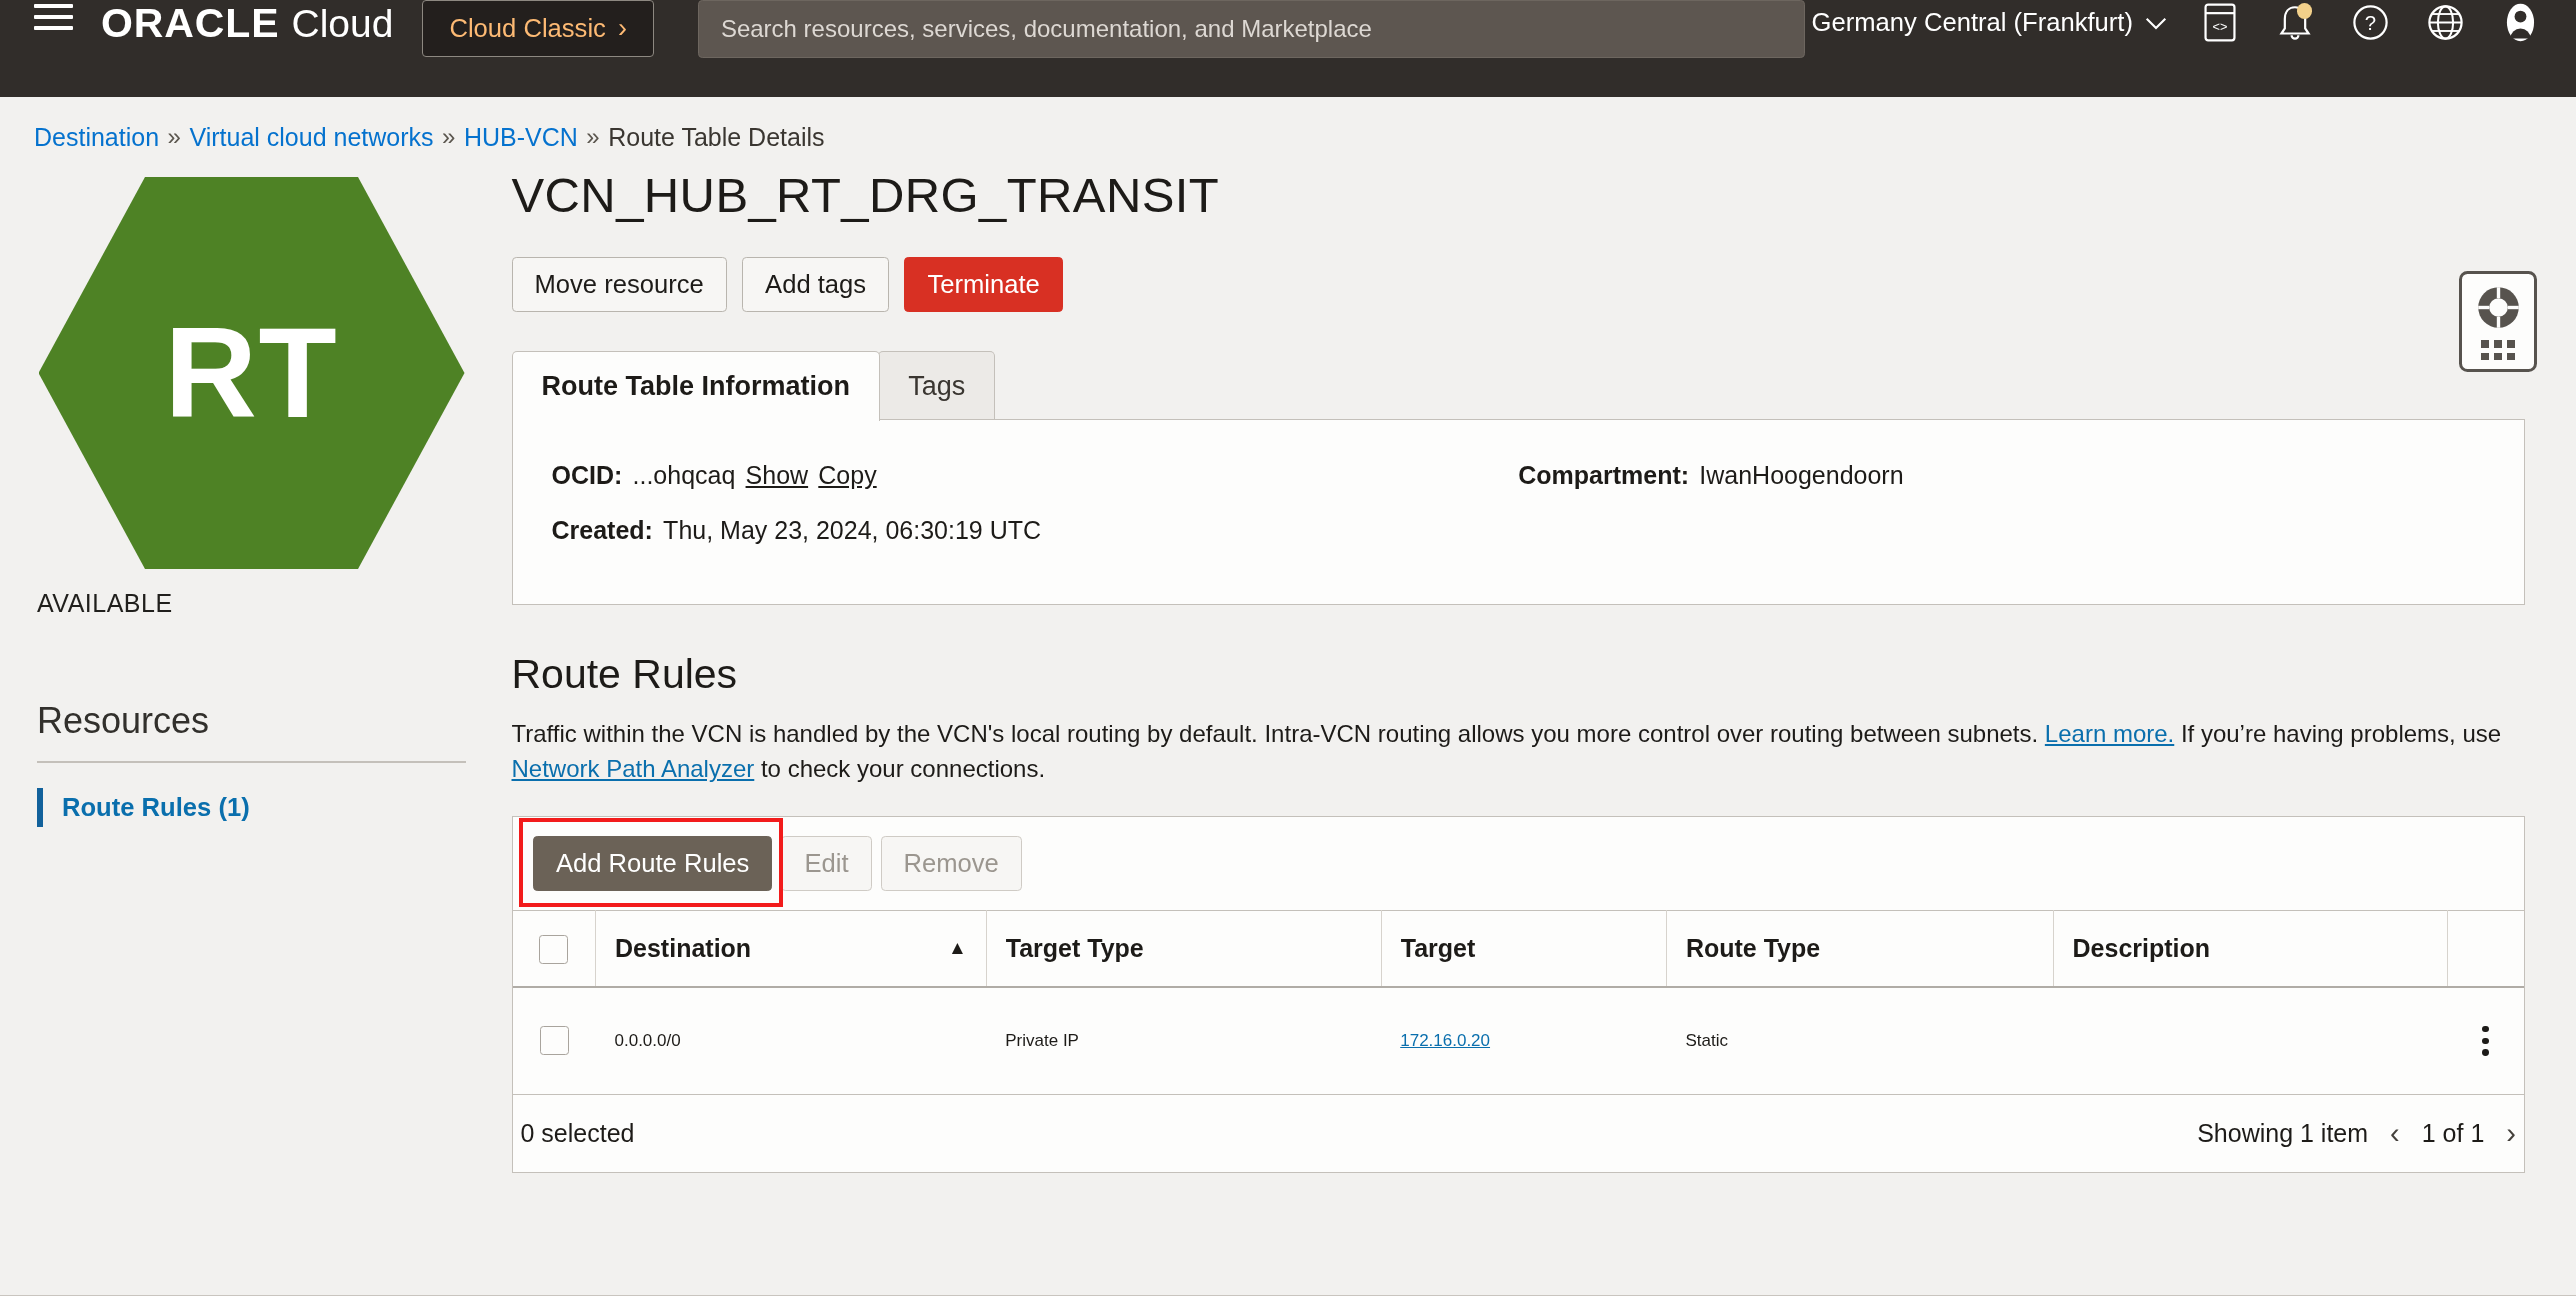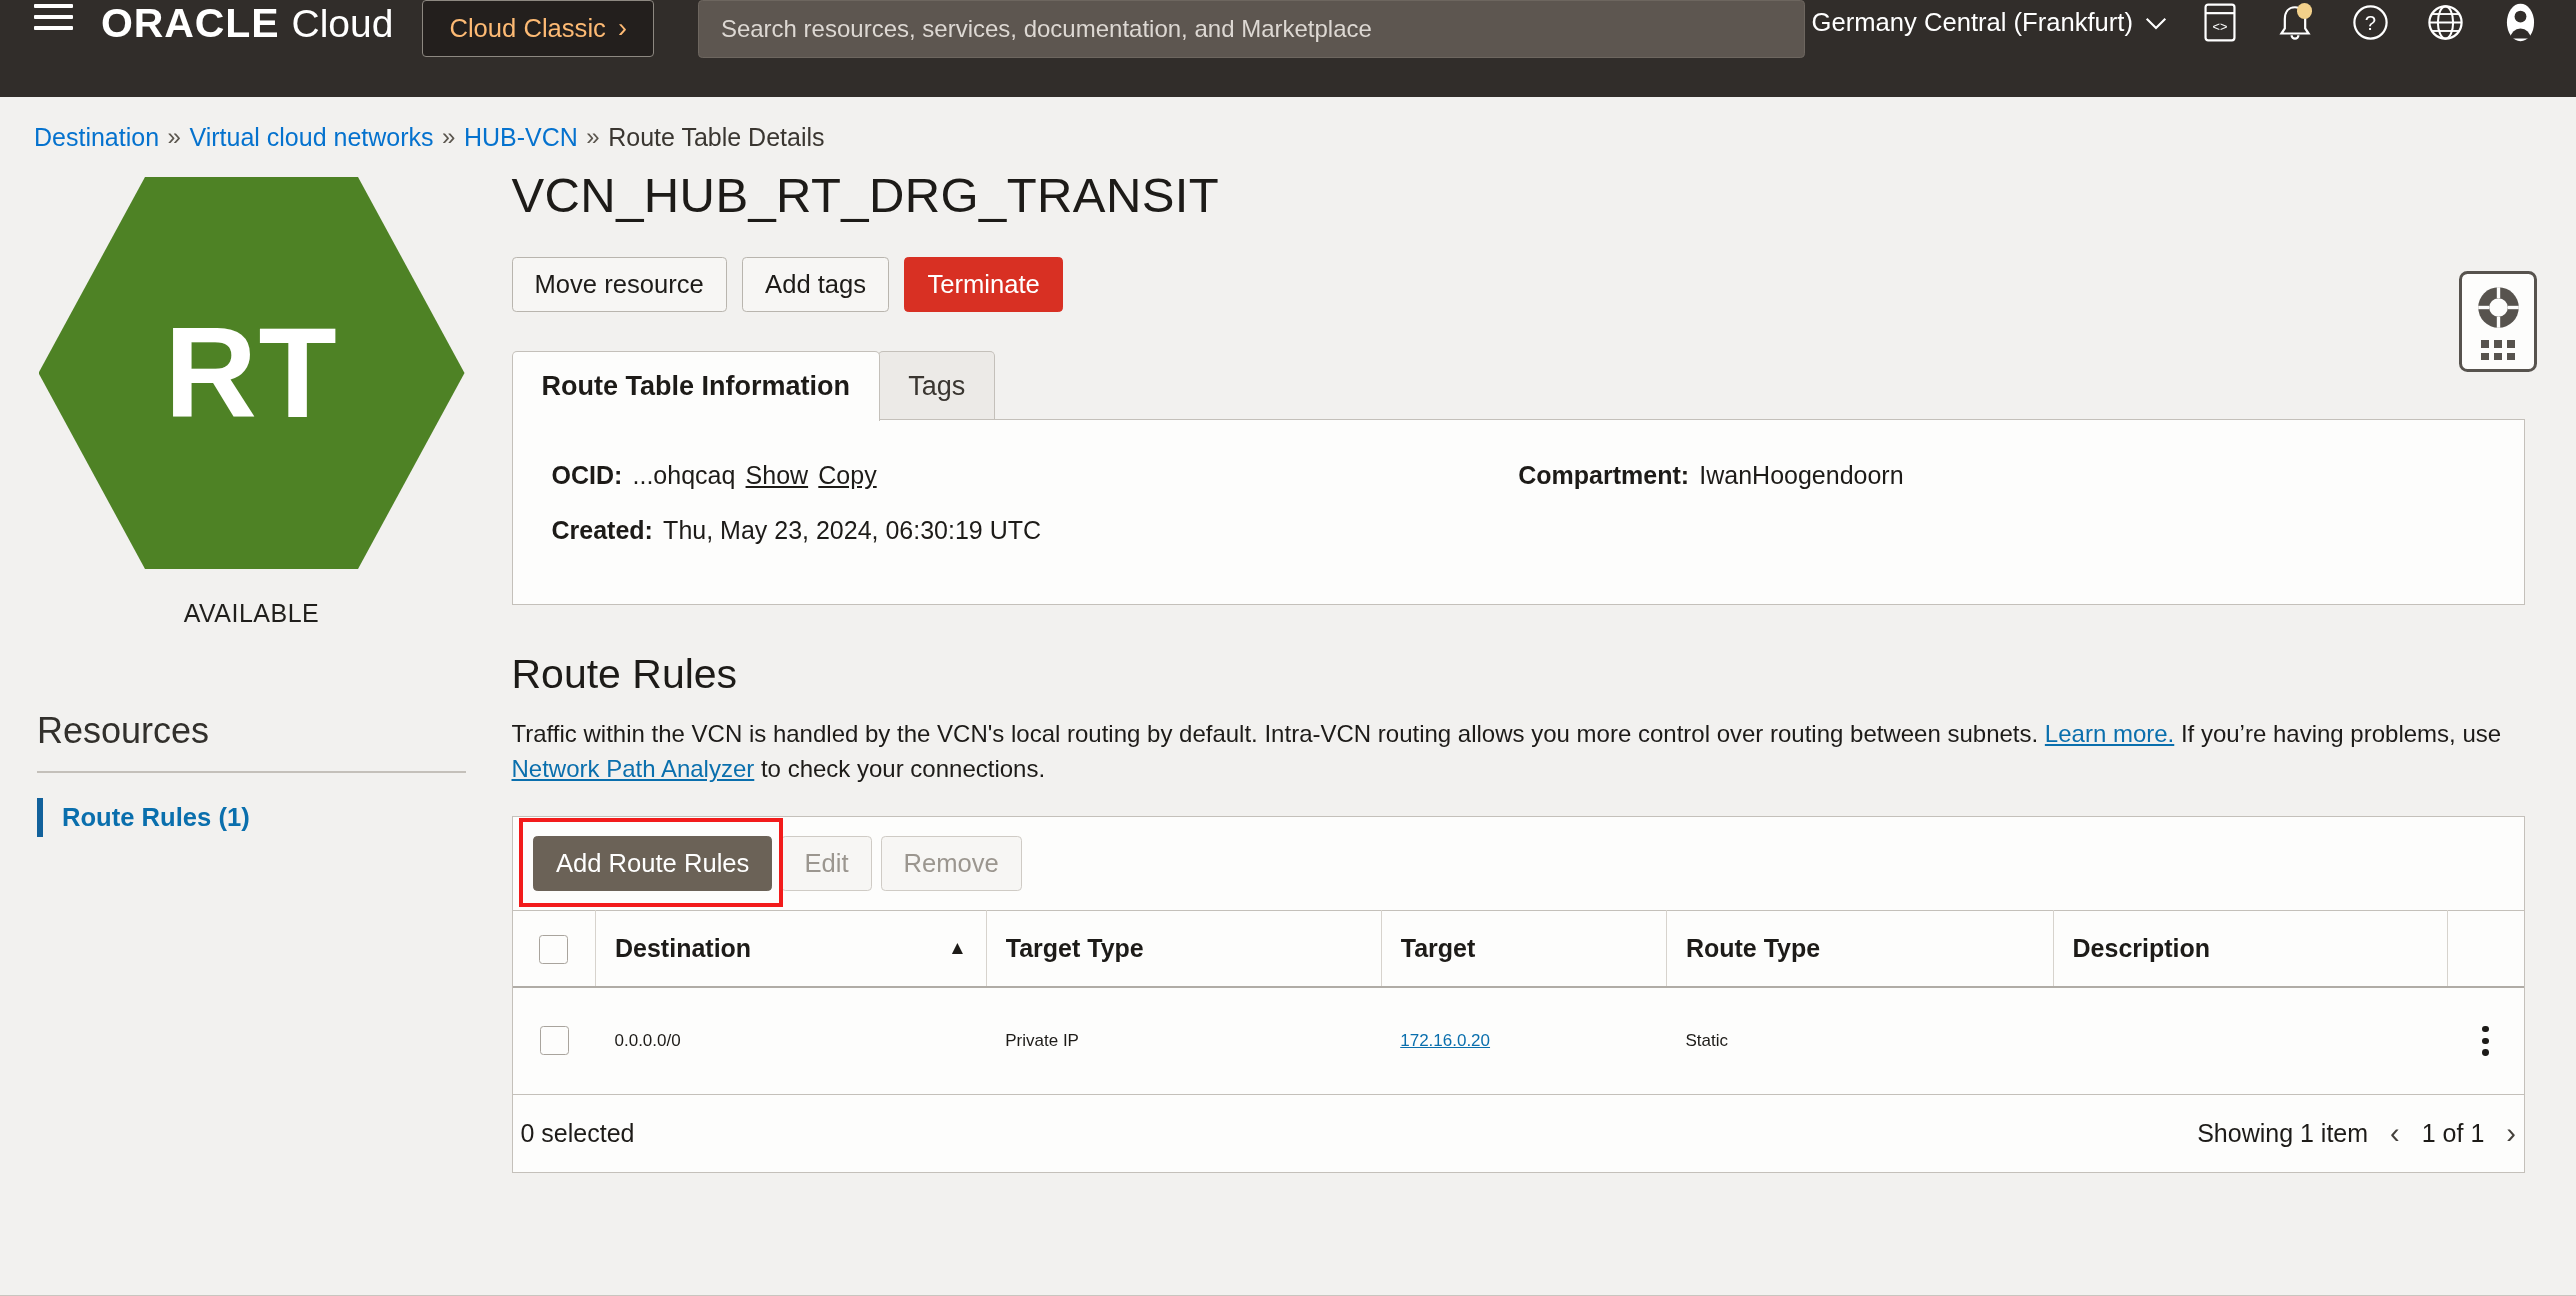--- a/index.html
+++ b/index.html
@@ -99,21 +99,21 @@
   }
   .hexwrap { display: flex; justify-content: center; margin-top: 3.4px; }
   .hex {
     width: 426px; height: 392px;
     background: #4e8225;
     clip-path: polygon(25% 0%, 75% 0%, 100% 50%, 75% 100%, 25% 100%, 0% 50%);
     display: flex; align-items: center; justify-content: center;
   }
   .hex-label { color: #fff; font-size: 128px; font-weight: 700; letter-spacing: 1.7px; }
   .status-text {
-    text-align: center; font-size: 25px; color: #201f1c; margin-top: 30px; letter-spacing: 0.5px;
+    font-size: 25px; color: #201f1c; margin-top: 20px; letter-spacing: 0.5px;
   }
   .res-title { font-size: 36px; font-weight: 400; color: #32302c; margin-top: 82px; }
   .res-divider { height: 1.7px; background: #c4c0ba; margin-top: 19px; }
   .res-item {
     margin-top: 25.6px;
     border-left: 6px solid #12619b;
     padding: 5.1px 0 5.1px 19px;
     font-size: 25.6px; font-weight: 700; color: #0a6fad;
     cursor: pointer;
   }

